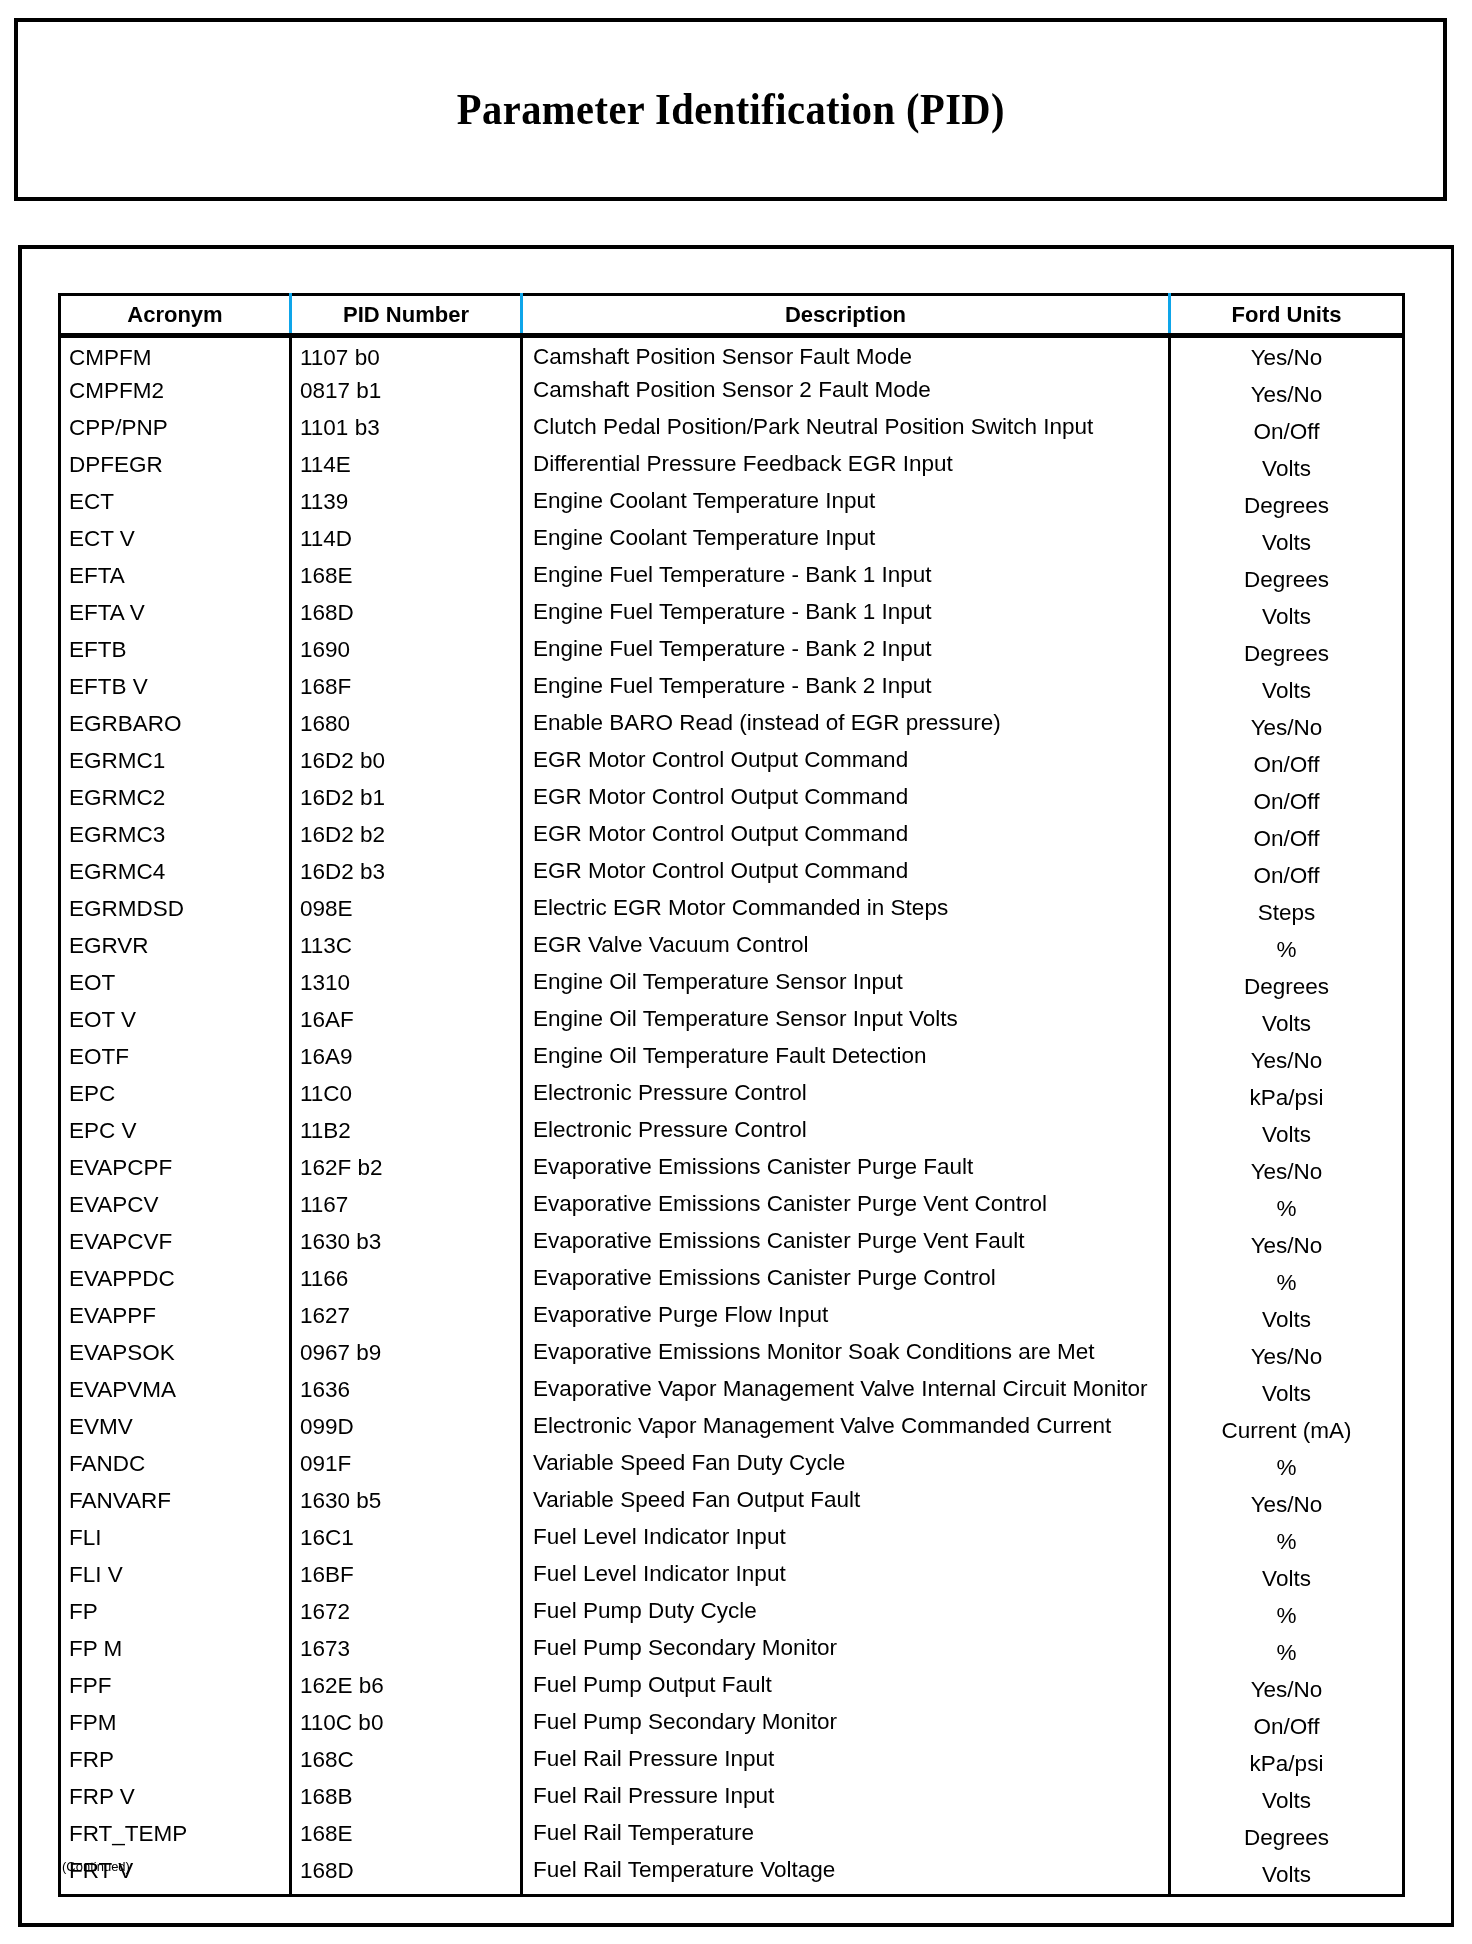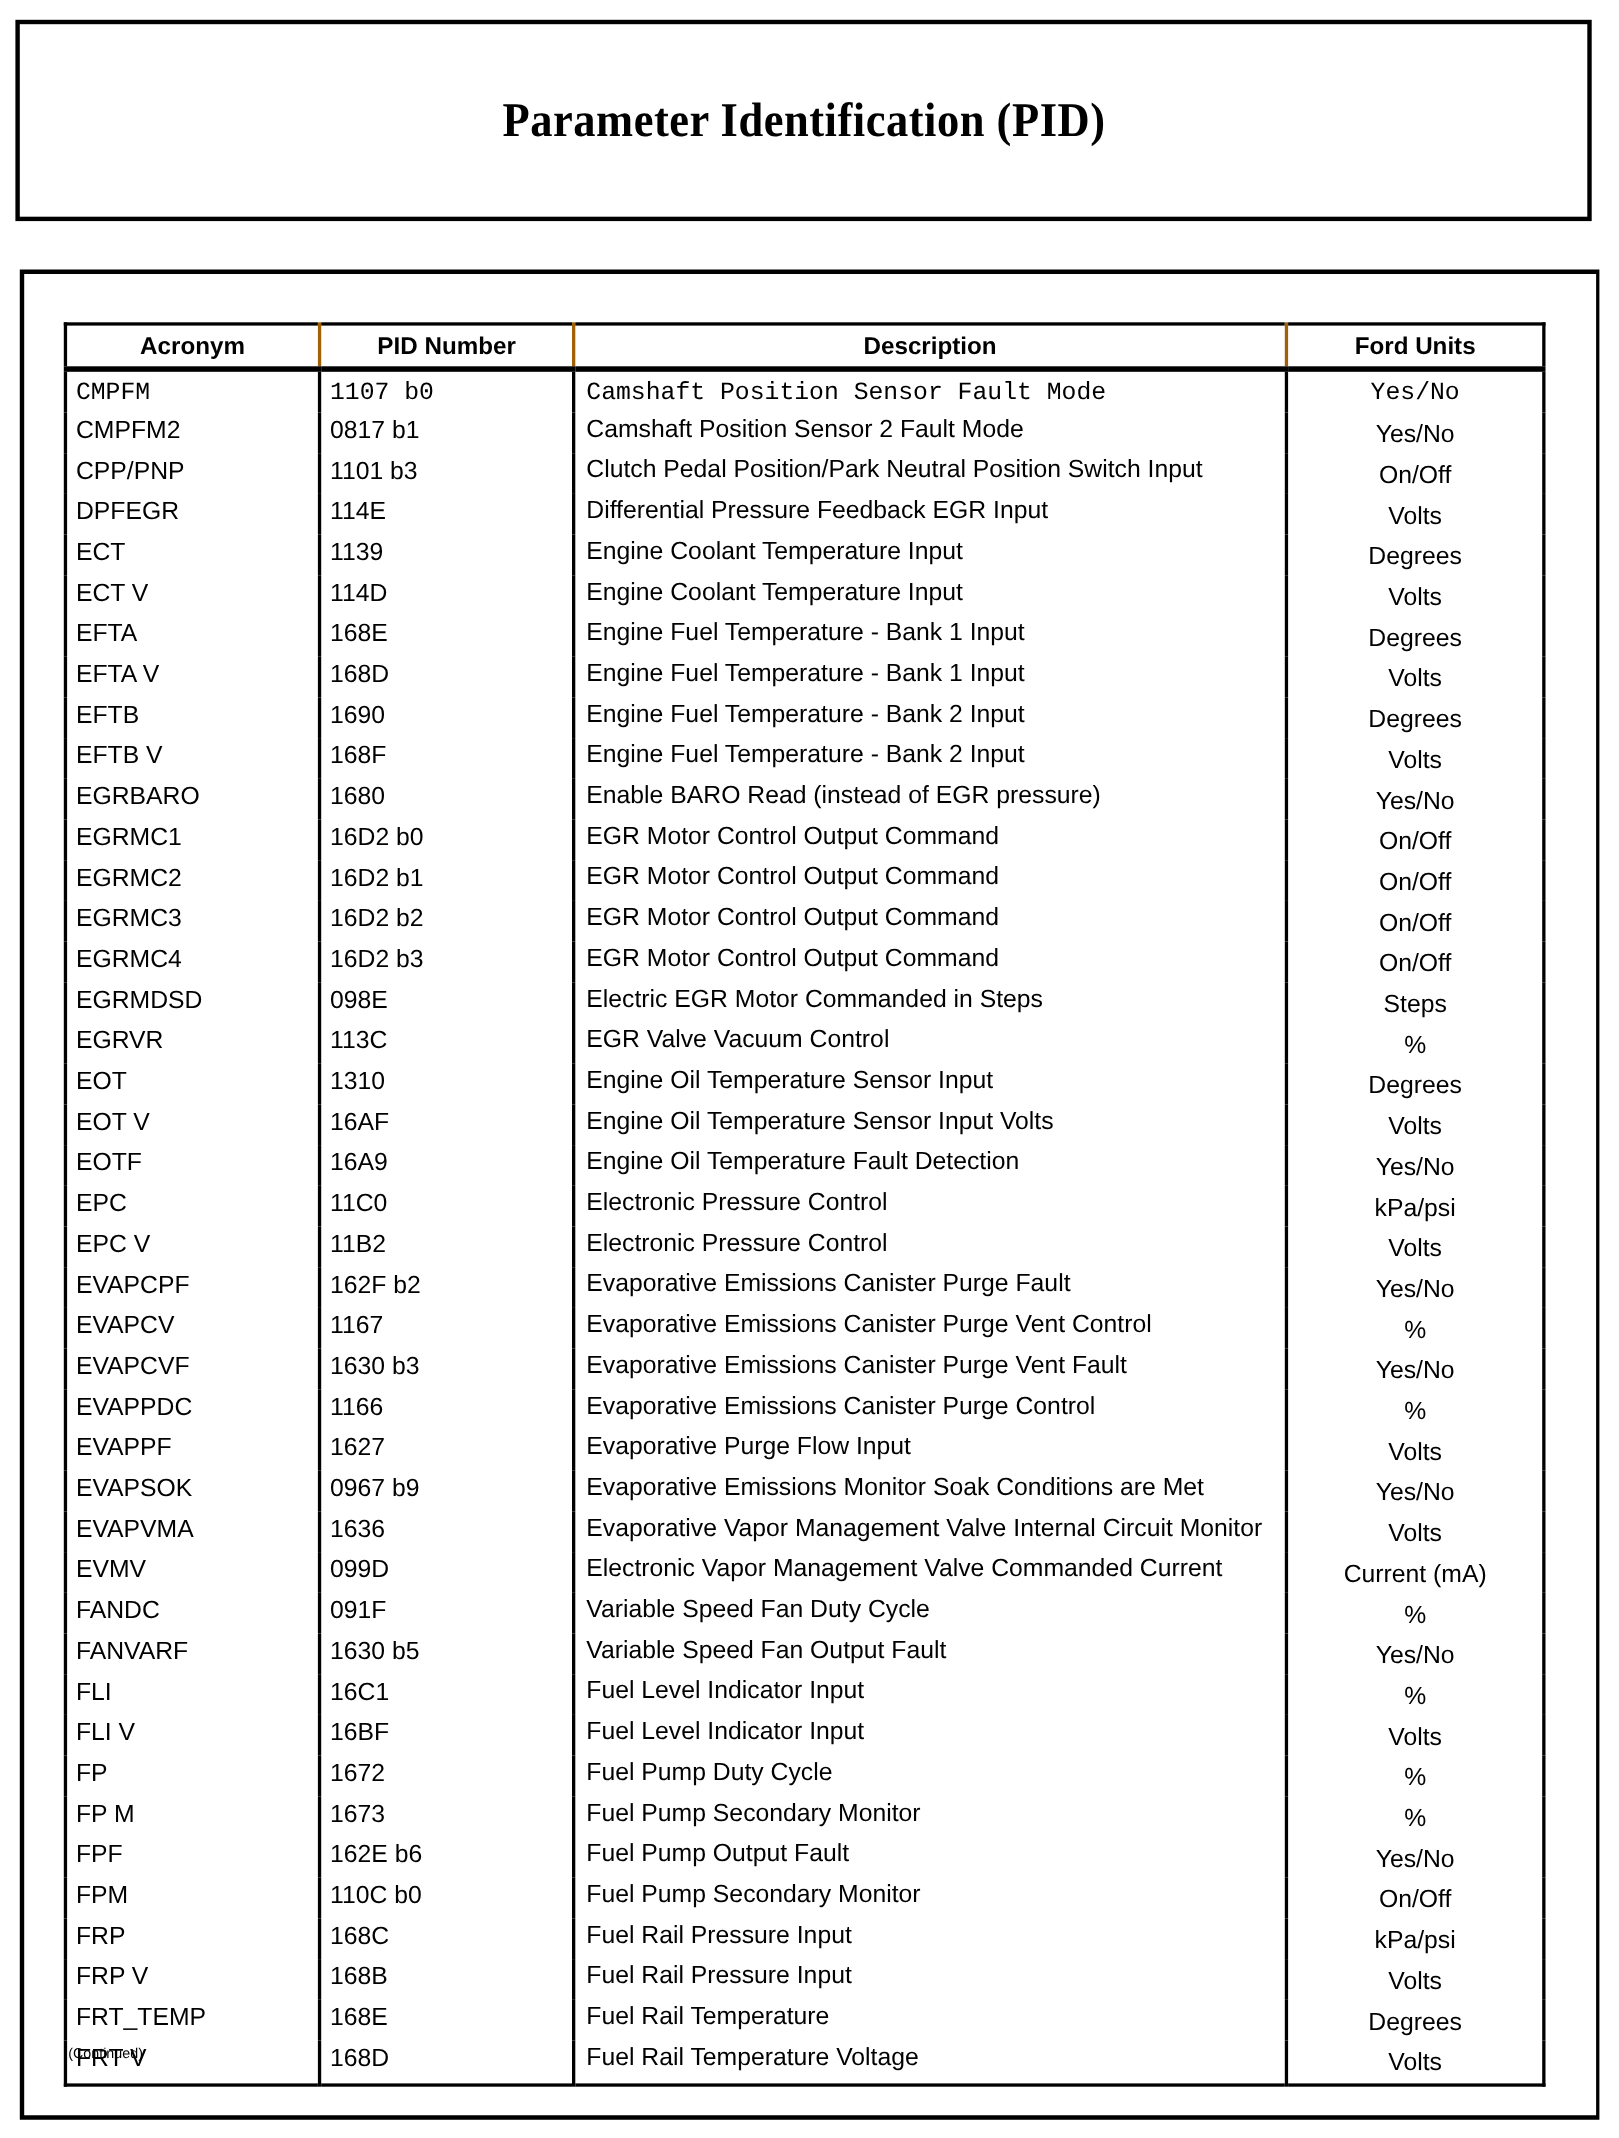--- a/index.html
+++ b/index.html
@@ -2,27 +2,27 @@
 <html><head>
 <meta charset="utf-8">
 <style>
   html, body { margin: 0; padding: 0; background: #ffffff; }
   body { width: 1472px; height: 1944px; position: relative; overflow: hidden; font-family: "Liberation Sans", sans-serif; color: #000; }
   .title-box { position: absolute; left: 14px; top: 18px; width: 1433px; height: 183px; border: 4px solid #000; box-sizing: border-box; display: flex; align-items: center; justify-content: center; }
   .title { font-family: "Liberation Serif", serif; font-weight: bold; font-size: 44px; letter-spacing: 0.5px; transform: scaleX(0.92); }
   .outer-box { position: absolute; left: 18px; top: 245px; width: 1436px; height: 1682px; border: 4px solid #000; border-right-width: 3px; box-sizing: border-box; }
   table.pid { position: absolute; left: 36px; top: 44px; width: 1344px; border-collapse: collapse; table-layout: fixed; border: 3px solid #000; padding-left: 30px; }
   table.pid col.c1 { width: 231px; } table.pid col.c2 { width: 231px; } table.pid col.c3 { width: 648px; } table.pid col.c4 { width: 234px; }
-  table.pid th { font-weight: bold; font-size: 22px; height: 37px; padding: 0; text-align: center; border-left: 3px solid #a16207; border-bottom: 5px solid #000; transform-origin: center; }
+  table.pid th { font-weight: bold; font-size: 22px; height: 37px; padding: 0; text-align: center; border-left: 3px solid #0ea5e9; border-bottom: 5px solid #000; transform-origin: center; }
   table.pid th:first-child { border-left: none; }
   table.pid td { font-size: 22.5px; vertical-align: top; padding: 2px 0 0 8px; line-height: 27px; border-left: 3px solid #000; height: 31px; }
   table.pid td:first-child { border-left: none; }
   table.pid td.units { text-align: center; padding-left: 0; padding-top: 6px; line-height: 27px; }
   table.pid td.desc { padding-left: 10px; padding-right: 20px; line-height: 26px; }
-  table.pid tr.first td { padding-top: 6px; font-family: Liberation Mono, monospace; }
+  table.pid tr.first td { padding-top: 6px; }
   table.pid tr.last td { padding-bottom: 2px; }
   .continued { position: absolute; left: 40px; top: 1610px; font-size: 13px; }
 </style>
 </head>
 <body>
 
 <div class="title-box">
   <div class="title">Parameter Identification (PID)</div>
 </div>
 

